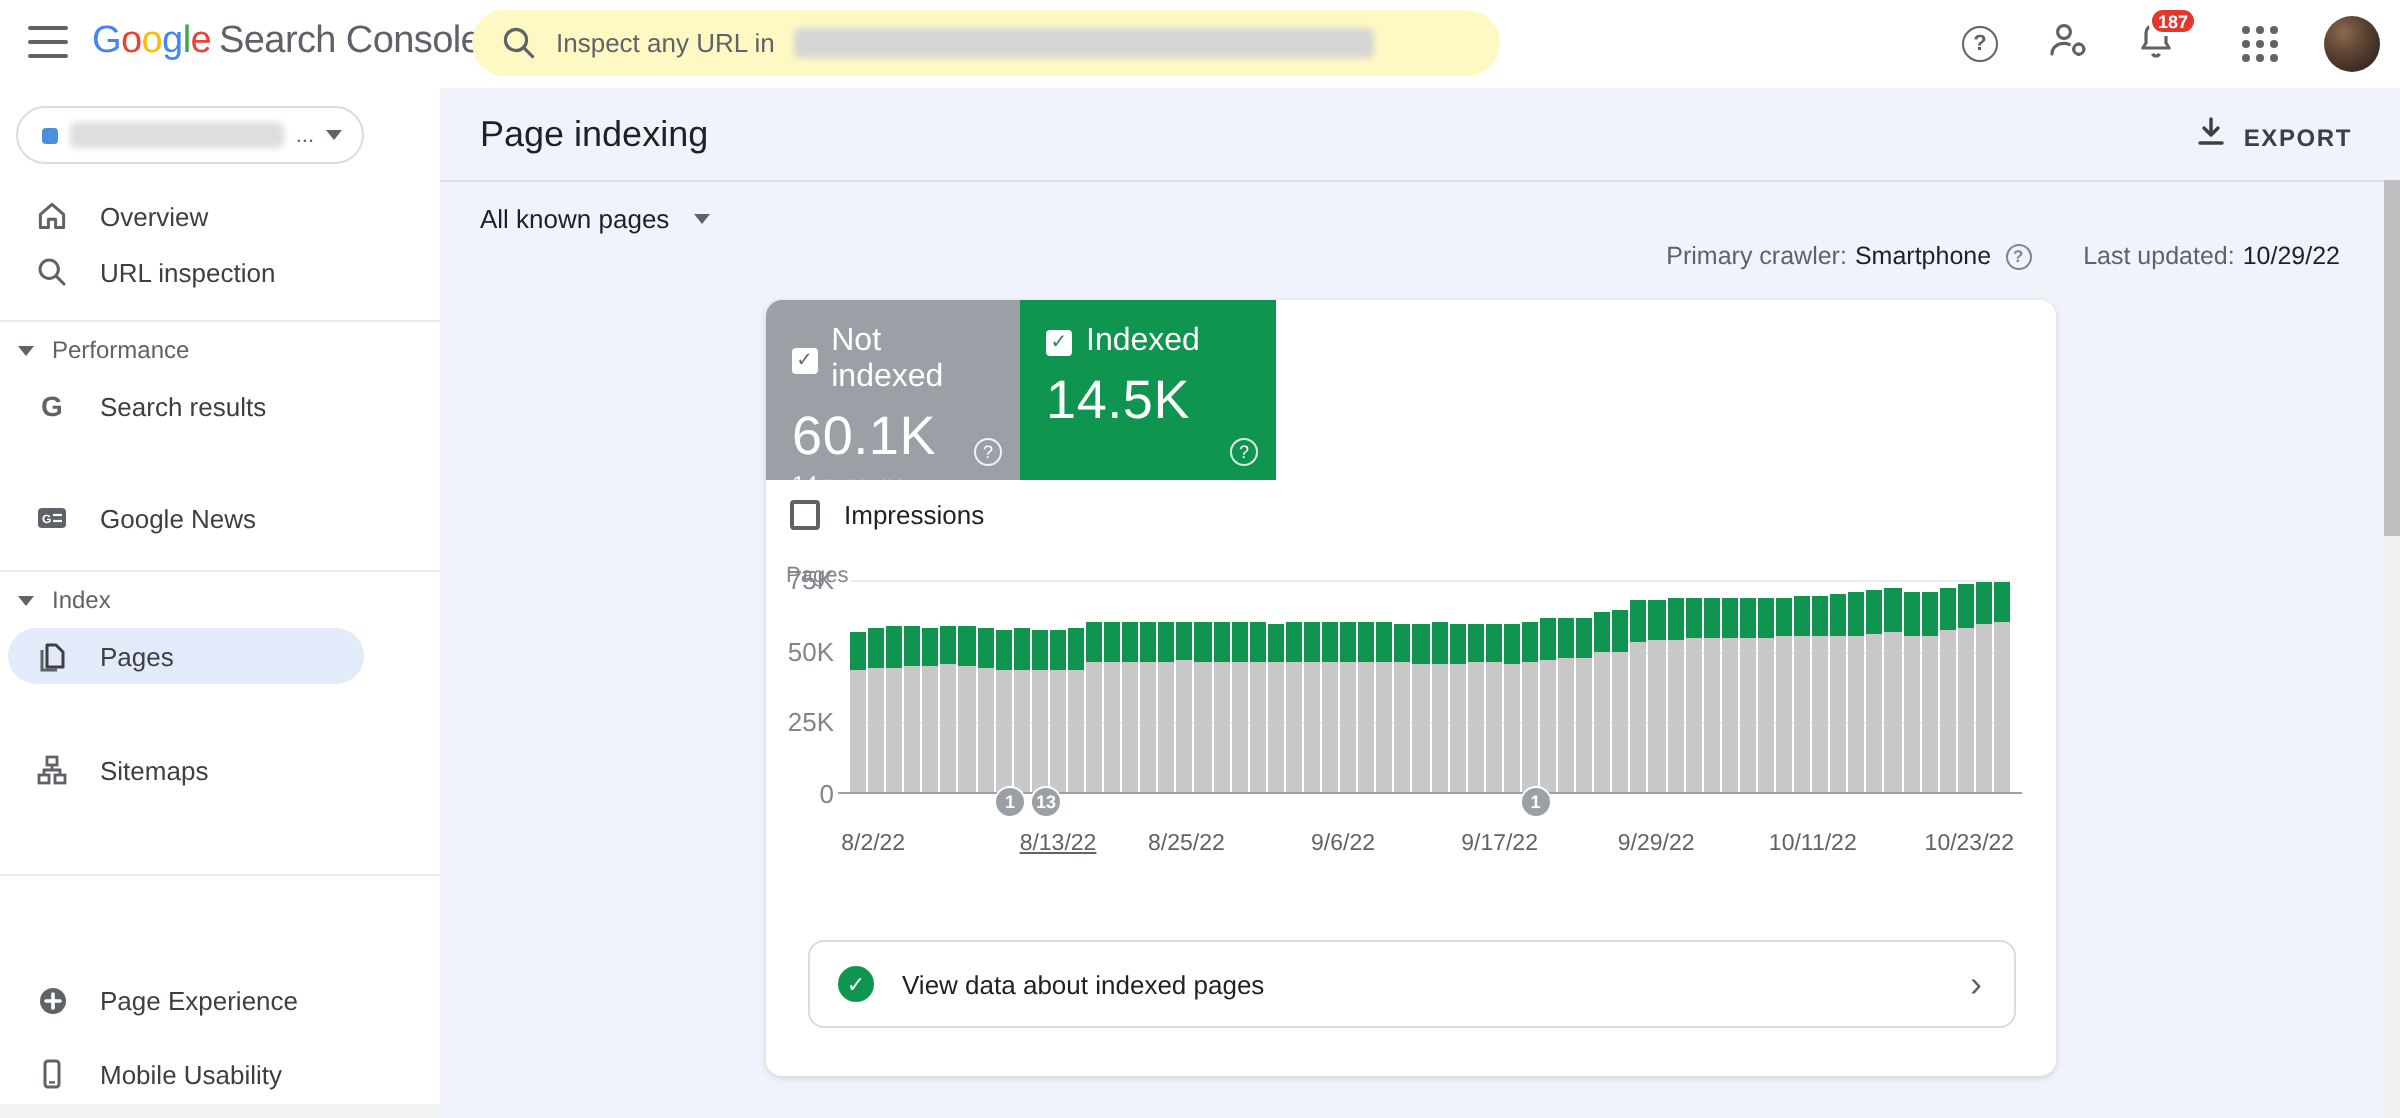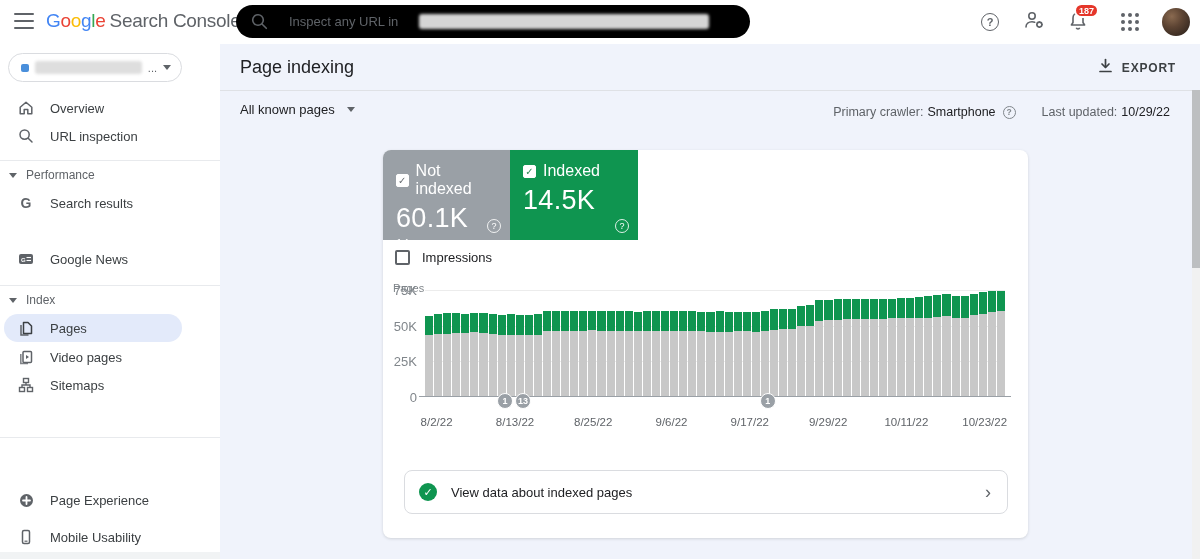--- a/index.html
+++ b/index.html
@@ -7,21 +7,21 @@
   body { font-family:"Liberation Sans","DejaVu Sans",sans-serif; background:#fff; overflow:hidden; }
   #page { position:relative; width:1200px; height:559px; background:#fff; overflow:hidden; }
 
   
   #topbar { position:absolute; left:0; top:0; width:1200px; height:44px; background:#fff; z-index:5; }
   .hamburger { position:absolute; left:14px; top:13px; width:20px; height:16px; display:flex; flex-direction:column; justify-content:space-between; cursor:pointer; }
   .hamburger span { display:block; height:2px; background:#5f6368; border-radius:1px; }
   #logo { position:absolute; left:46px; top:10px; font-size:19px; letter-spacing:-0.3px; white-space:nowrap; }
   #logo .gword { font-weight:500; }
   #logo .suffix { color:#5f6368; margin-left:4px; font-weight:400; }
-  #searchbar { position:absolute; left:236px; top:5px; width:514px; height:33px; background:#000000; border-radius:17px; display:flex; align-items:center; padding:0 14px; gap:21px; }
+  #searchbar { position:absolute; left:236px; top:5px; width:514px; height:33px; background:#fef9c3; border-radius:17px; display:flex; align-items:center; padding:0 14px; gap:10px; }
   #searchbar .stext { color:#5f6368; font-size:13px; white-space:nowrap; }
   .blurblock { background:#d5d5d5; border-radius:3px; filter:blur(1.5px); }
   #search-blur { width:290px; height:15px; }
   .tb-icons { position:absolute; right:10px; top:0; height:44px; display:flex; align-items:center; gap:20px; }
   .tb-btn { position:relative; width:24px; height:24px; display:flex; align-items:center; justify-content:center; cursor:pointer; color:#5f6368; }
   .qcircle { width:18px; height:18px; border:1.6px solid #5f6368; border-radius:50%; display:flex; align-items:center; justify-content:center; font-size:11px; font-weight:700; color:#5f6368; }
   .badge { position:absolute; top:-7px; left:8px; min-width:22px; height:15px; background:#e5362a; border:2px solid #fff; border-radius:9px; color:#fff; font-size:9px; font-weight:700; display:flex; align-items:center; justify-content:center; padding:0 3px; }
   .appgrid { display:grid; grid-template-columns:repeat(3,4px); grid-template-rows:repeat(3,4px); gap:3px; }
   .appgrid i { width:4px; height:4px; background:#5f6368; border-radius:50%; }
   .avatar { width:28px; height:28px; border-radius:50%; background:radial-gradient(circle at 35% 30%, #8a6a50 0%, #5d4433 40%, #241c18 100%); cursor:pointer; }
@@ -46,21 +46,21 @@
 
   
   #content { position:absolute; left:220px; top:44px; width:980px; height:515px; background:#f0f3fb; }
   #page-title { position:absolute; left:20px; top:13px; font-size:18px; color:#202124; }
   #export-btn { position:absolute; right:24px; top:14px; display:flex; align-items:center; gap:9px; color:#3c4043; cursor:pointer; }
   #export-btn .elab { font-size:12px; font-weight:600; letter-spacing:0.8px; }
   #header-divider { position:absolute; left:0; top:46px; width:980px; height:1px; background:#dfe1e5; }
   #filter-dd { position:absolute; left:20px; top:58px; display:flex; align-items:center; gap:12px; cursor:pointer; }
   #filter-dd .flab { font-size:13px; color:#202124; }
   #meta { position:absolute; right:30px; top:61px; display:flex; align-items:center; gap:26px; font-size:12.5px; color:#5f6368; }
-  .meta-group { display:flex; align-items:center; gap:4px; }
+  .meta-group { display:flex; align-items:center; gap:4px;margin-top:16px; }
   .meta-strong { color:#202124; }
   .qmini { width:13px; height:13px; border:1.3px solid #80868b; border-radius:50%; font-size:8.5px; font-weight:700; color:#80868b; display:flex; align-items:center; justify-content:center; margin-left:3px; cursor:pointer; }
 
   
   #card { position:absolute; left:163px; top:106px; width:645px; height:388px; background:#fff; border-radius:8px; box-shadow:0 1px 3px rgba(60,64,67,.18); }
   .tile { position:absolute; top:0; height:90px; color:#fff; padding:12px 12px 8px 13px; cursor:pointer; }
   #tile-notindexed { left:0; width:127px; border-top-left-radius:8px; }
   #tile-indexed { left:127px; width:128px; }
   .tile-top { display:flex; align-items:center; gap:7px; }
   .tcheck { width:13px; height:13px; border:1.4px solid #fff; background:#fff; border-radius:2px; color:#6a6f73; font-size:10px; line-height:11px; text-align:center; font-weight:700; cursor:pointer; }
@@ -214,30 +214,20 @@
       <span class="lab">Index</span>
     </div>
     <div class="srow selected" style="top:270px">
       <span class="sicon">
         <svg width="16" height="16" viewBox="0 0 16 16" fill="none" stroke="#3c4043" stroke-width="1.5">
             <path d="M5.5 2.5 H10 L13.5 6 V13.5 H5.5 Z" stroke-linejoin="round"></path>
             <path d="M3 5 V15 H10.5" opacity=".8"></path>
           </svg>
       </span>
       <span class="lab">Pages</span>
-    </div>
-    <div class="srow" style="top:299px">
-      <span class="sicon">
-        <svg width="16" height="16" viewBox="0 0 16 16" fill="none" stroke="#5f6368" stroke-width="1.5">
-            <rect x="5" y="2.5" width="8.5" height="11" rx="1"></rect>
-            <path d="M2.8 5 V14.5 H10" opacity=".8"></path>
-            <path d="M8 6 L11 8 L8 10 Z" fill="#5f6368" stroke="none"></path>
-          </svg>
-      </span>
-      <span class="lab">Video pages</span>
     </div>
     <div class="srow" style="top:327px">
       <span class="sicon">
         <svg width="16" height="16" viewBox="0 0 16 16" fill="none" stroke="#5f6368" stroke-width="1.4">
             <rect x="5.5" y="1.5" width="5" height="4"></rect>
             <rect x="1.5" y="10.5" width="5" height="4"></rect>
             <rect x="9.5" y="10.5" width="5" height="4"></rect>
             <path d="M8 5.5 V8 M4 10.5 V8 H12 V10.5"></path>
           </svg>
       </span>
@@ -589,21 +579,21 @@
               </div>
               <div class="bcol">
                 <div class="seg-green" style="height: 20.6867px; background: rgb(15, 149, 80);"></div>
                 <div class="seg-gray" style="height: 85.6px; background: rgb(200, 200, 200);"></div>
               </div>
             </div>
           <div id="baseline"></div>
         </div>
         <div id="xlabels">
             <div class="xlab" style="left: 53.6px;">8/2/22</div>
-            <div class="xlab" style="left: 132px;">8/13/22</div>
+            <div class="xlab" style="left: 146px; text-decoration: underline;">8/13/22</div>
             <div class="xlab" style="left: 210.2px;">8/25/22</div>
             <div class="xlab" style="left: 288.5px;">9/6/22</div>
             <div class="xlab" style="left: 366.8px;">9/17/22</div>
             <div class="xlab" style="left: 445.1px;">9/29/22</div>
             <div class="xlab" style="left: 523.4px;">10/11/22</div>
             <div class="xlab" style="left: 601.7px;">10/23/22</div>
           </div>
         <div id="markers">
             <div class="marker" style="left: 122.04px;">1</div>
             <div class="marker" style="left: 140.02px;">13</div>

